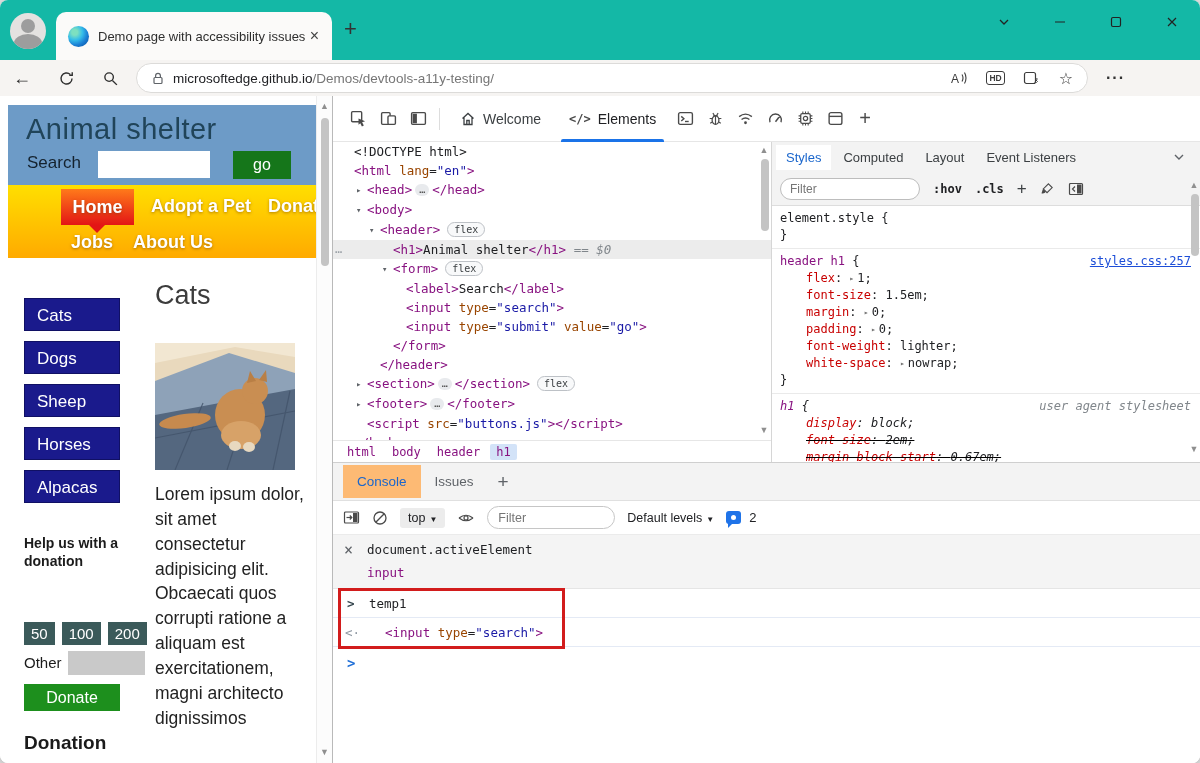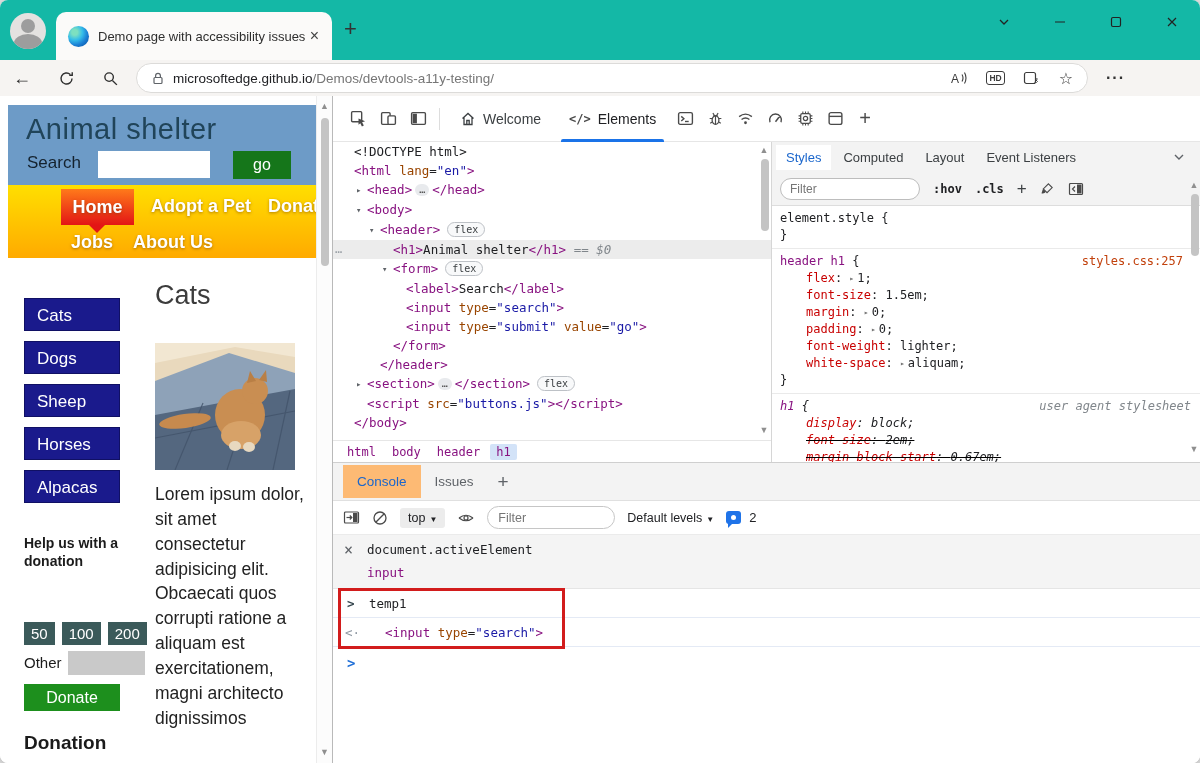--- a/index.html
+++ b/index.html
@@ -90,21 +90,21 @@
   .st-filter-row{height:34px;background:#f3f3f3;border-bottom:1px solid #ddd;display:flex;align-items:center;gap:13px;padding-left:8px;}
   .st-filter{width:140px;height:22px;border:1px solid #bdbdbd;border-radius:11px;padding:0 9px;font-size:12px;color:#333;background:#fff;outline:none;}
   .mini-lbl{font-family:"DejaVu Sans Mono",monospace;font-size:12px;font-weight:bold;color:#202124;}
   .plus-sm{font-size:17px;color:#3c4043;font-weight:300;}
   .st-content{position:absolute;left:0;top:64px;right:0;bottom:0;overflow:hidden;font-family:"DejaVu Sans Mono","Liberation Mono",monospace;font-size:12px;background:#fff;}
   .rule{padding:4px 8px;border-bottom:1px solid #eaeaea;}
   .rline{position:relative;line-height:17px;color:#202124;}
   .prop{padding-left:26px;line-height:17px;}
   .tk-prop{color:#c80000;} .tk-val{color:#202124;}
   .parrow{color:#777;font-size:8px;margin-right:3px;vertical-align:1px;}
-  .csslink{position:absolute;right:10px;top:0;color:#c2410c;}
+  .csslink{position:absolute;right:2px;top:0;color:#1d4ed8;text-decoration:underline;}
   .uatext{position:absolute;right:2px;top:0;color:#80868b;font-style:italic;}
   .rule.ua .rline,.rule.ua .prop{font-style:italic;}
   .struck{text-decoration:line-through;}
   .st-sb{position:absolute;right:0;top:32px;width:14px;bottom:0;}
   
   .dt-console{position:absolute;left:0;top:366px;width:100%;height:301px;border-top:1px solid #cfcfcf;}
   .c-header{height:38px;background:#f3f3f3;border-bottom:1px solid #e0e0e0;display:flex;align-items:center;padding-left:10px;font-size:13.5px;color:#5f6368;}
   .c-tab{padding:9px 14px;flex:0 0 auto;}
   .c-tab.active{background:#fdba74;color:#1a66cc;}
   .c-plus{font-size:19px;font-weight:300;color:#5f6368;margin-left:10px;}
@@ -367,20 +367,21 @@
             <div class="trow" style="padding-left: 23px;"><span class="tw">▾</span><span class="tk-tag">&lt;body&gt;</span></div>
             <div class="trow" style="padding-left: 36px;"><span class="tw">▾</span><span class="tk-tag">&lt;header&gt;</span><span class="badge">flex</span></div>
             <div class="trow hl" style="padding-left: 60px;"><span class="gdots">…</span><span class="tk-tag">&lt;h1&gt;</span><span class="tk-plain">Animal shelter</span><span class="tk-tag">&lt;/h1&gt;</span><span class="tk-meta"> == $0</span></div>
             <div class="trow" style="padding-left: 49px;"><span class="tw">▾</span><span class="tk-tag">&lt;form&gt;</span><span class="badge">flex</span></div>
             <div class="trow" style="padding-left: 73px;"><span class="tk-tag">&lt;label&gt;</span><span class="tk-plain">Search</span><span class="tk-tag">&lt;/label&gt;</span></div>
             <div class="trow" style="padding-left: 73px;"><span class="tk-tag">&lt;input</span><span class="tk-attr"> type</span><span class="tk-plain">=</span><span class="tk-str">"search"</span><span class="tk-tag">&gt;</span></div>
             <div class="trow" style="padding-left: 73px;"><span class="tk-tag">&lt;input</span><span class="tk-attr"> type</span><span class="tk-plain">=</span><span class="tk-str">"submit"</span><span class="tk-attr"> value</span><span class="tk-plain">=</span><span class="tk-str">"go"</span><span class="tk-tag">&gt;</span></div>
             <div class="trow" style="padding-left: 60px;"><span class="tk-tag">&lt;/form&gt;</span></div>
             <div class="trow" style="padding-left: 47px;"><span class="tk-tag">&lt;/header&gt;</span></div>
             <div class="trow" style="padding-left: 23px;"><span class="tw">▸</span><span class="tk-tag">&lt;section&gt;</span><span class="tk-dots">…</span><span class="tk-tag">&lt;/section&gt;</span><span class="badge">flex</span></div>
+            <div class="trow" style="padding-left: 23px;"><span class="tw">▸</span><span class="tk-tag">&lt;footer&gt;</span><span class="tk-dots">…</span><span class="tk-tag">&lt;/footer&gt;</span></div>
             <div class="trow" style="padding-left: 34px;"><span class="tk-tag">&lt;script</span><span class="tk-attr"> src</span><span class="tk-plain">=</span><span class="tk-str">"buttons.js"</span><span class="tk-tag">&gt;&lt;/script&gt;</span></div>
             <div class="trow" style="padding-left: 21px;"><span class="tk-tag">&lt;/body&gt;</span></div>
           </div>
         <div class="el-sb">
           <span class="sb-ar" style="top:3px;">▲</span>
           <span class="sb-thumb" style="top:17px;height:72px;"></span>
           <span class="sb-ar" style="bottom:5px;">▼</span>
         </div>
         <div class="breadcrumb">
           <span class="bc">html</span>
@@ -426,21 +427,21 @@
               <div class="rline"><span class="tk-plain">element.style</span><span class="tk-plain"> {</span></div>
               <div class="rline tk-plain">}</div>
             </div>
             <div class="rule">
               <div class="rline"><span class="tk-tag">header h1</span><span class="tk-plain"> {</span><span class="csslink">styles.css:257</span></div>
               <div class="prop"><span class="tk-prop">flex</span><span class="tk-plain">: </span><span class="parrow">▸</span><span class="tk-val">1</span><span class="tk-plain">;</span></div>
               <div class="prop"><span class="tk-prop">font-size</span><span class="tk-plain">: </span><span class="tk-val">1.5em</span><span class="tk-plain">;</span></div>
               <div class="prop"><span class="tk-prop">margin</span><span class="tk-plain">: </span><span class="parrow">▸</span><span class="tk-val">0</span><span class="tk-plain">;</span></div>
               <div class="prop"><span class="tk-prop">padding</span><span class="tk-plain">: </span><span class="parrow">▸</span><span class="tk-val">0</span><span class="tk-plain">;</span></div>
               <div class="prop"><span class="tk-prop">font-weight</span><span class="tk-plain">: </span><span class="tk-val">lighter</span><span class="tk-plain">;</span></div>
-              <div class="prop"><span class="tk-prop">white-space</span><span class="tk-plain">: </span><span class="parrow">▸</span><span class="tk-val">aliquam</span><span class="tk-plain">;</span></div>
+              <div class="prop"><span class="tk-prop">white-space</span><span class="tk-plain">: </span><span class="parrow">▸</span><span class="tk-val">nowrap</span><span class="tk-plain">;</span></div>
               <div class="rline tk-plain">}</div>
             </div>
             <div class="rule ua">
               <div class="rline"><span class="tk-tag">h1</span><span class="tk-plain"> {</span><span class="uatext">user agent stylesheet</span></div>
               <div class="prop"><span class="tk-prop">display</span><span class="tk-plain">: </span><span class="tk-val">block</span><span class="tk-plain">;</span></div>
               <div class="prop struck"><span class="tk-prop">font-size</span><span class="tk-plain">: </span><span class="tk-val">2em</span><span class="tk-plain">;</span></div>
               <div class="prop struck"><span class="tk-prop">margin-block-start</span><span class="tk-plain">: </span><span class="tk-val">0.67em</span><span class="tk-plain">;</span></div>
             </div>
           </div>
         <div class="st-sb">

